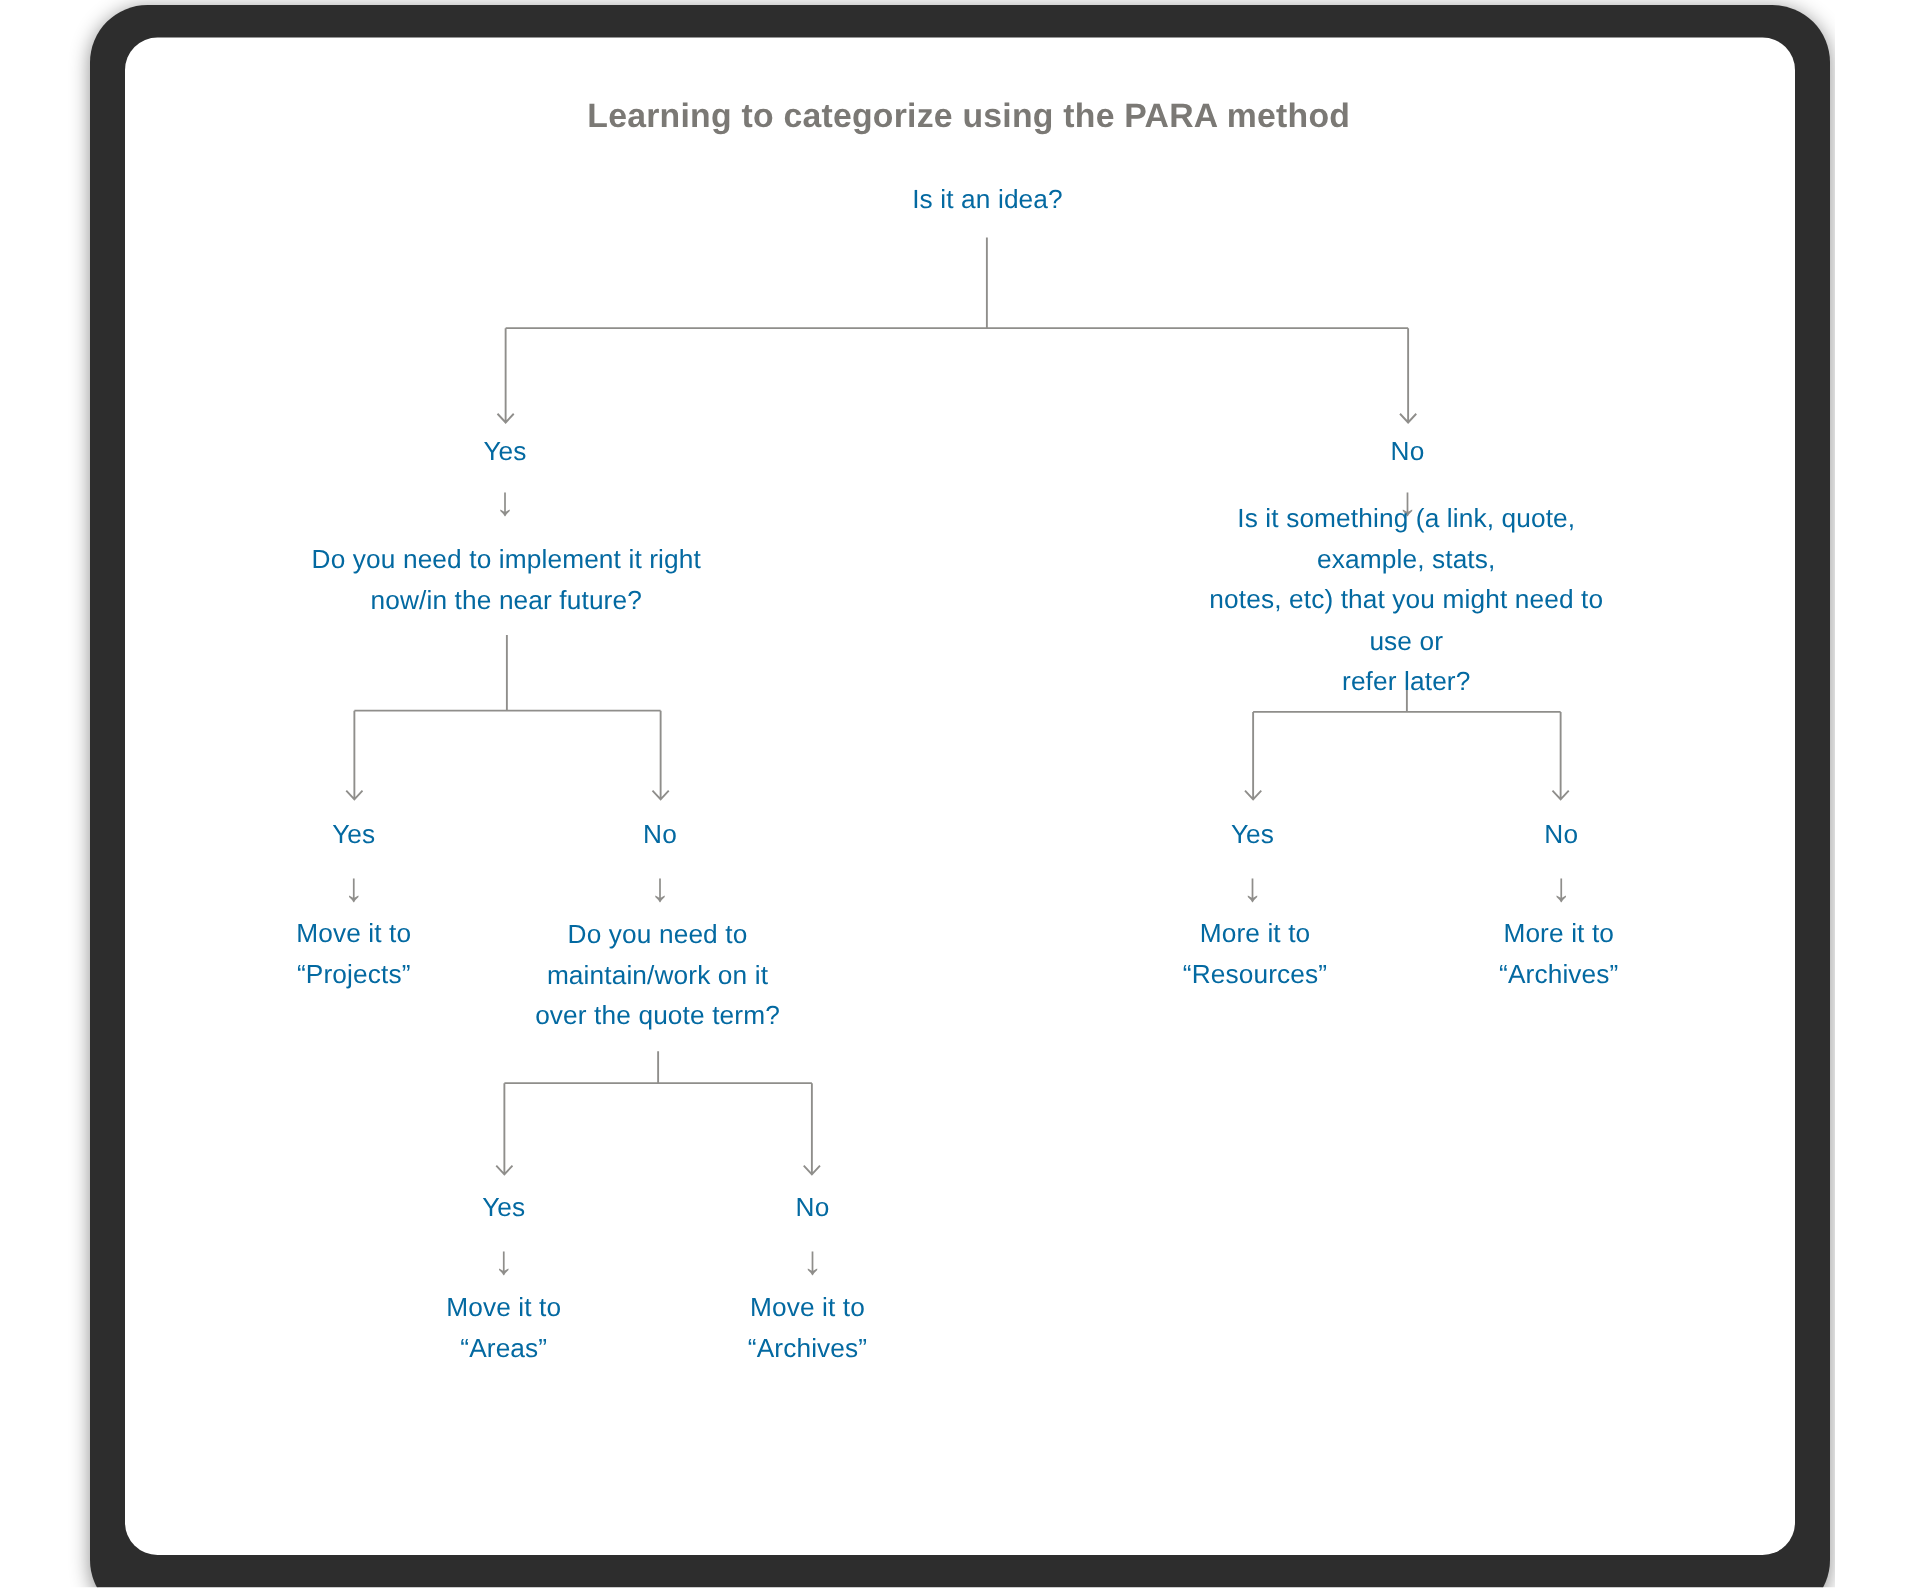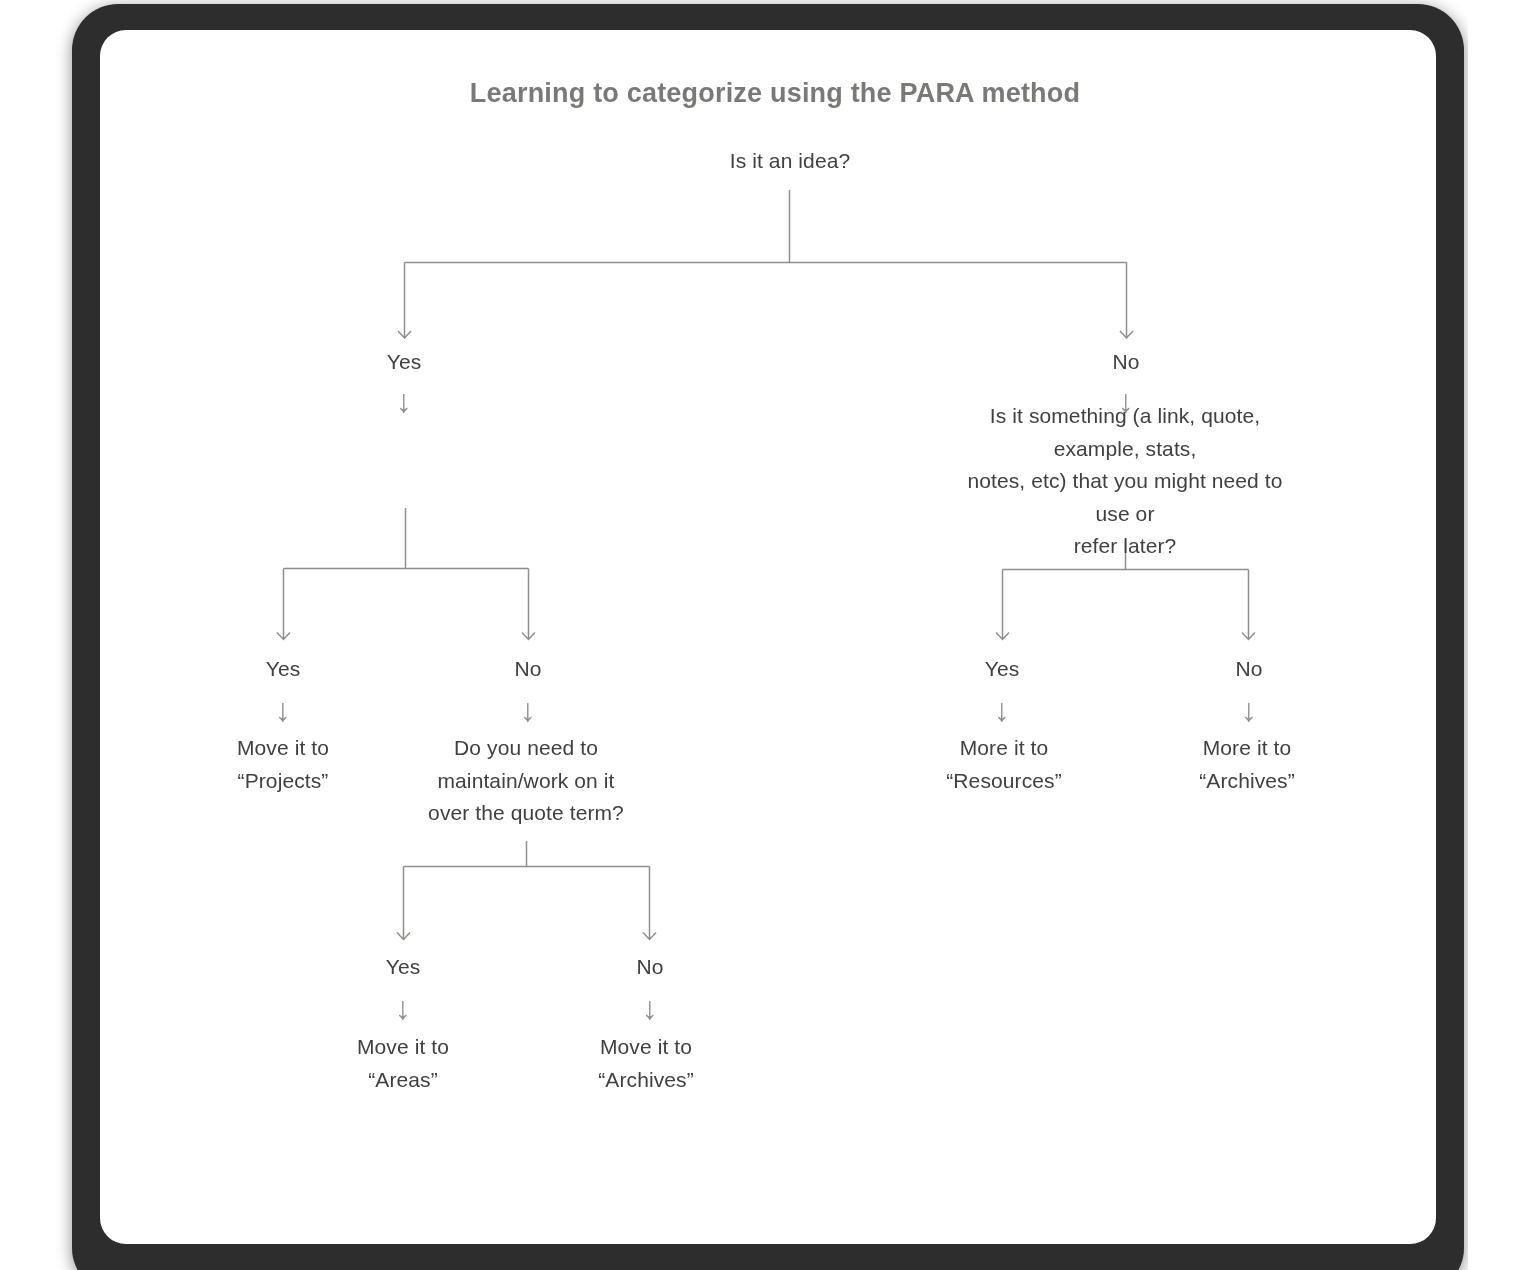--- a/index.html
+++ b/index.html
@@ -53,21 +53,21 @@
     letter-spacing: 0.2px;
     color: #7b7975;
     white-space: nowrap;
   }
 
   .node {
     position: absolute;
     transform: translate(-50%, -50%);
     font-size: 21px;
     line-height: 32.5px;
-    color: #404040;
+    color: #0369a1;
     text-align: center;
     white-space: pre-line;
     letter-spacing: 0.1px;
   }
 
   .glyph {
     position: absolute;
     transform: translate(-50%, -50%);
     font-size: 32px;
     line-height: 1;
@@ -95,20 +95,22 @@
          M996 632.5 L1002.5 639.5 L1009 632.5 M1242 632.5 L1248.5 639.5 L1255 632.5"></path>
   </svg>
 
   <div class="node" style="left:790px; top:161px;">Is it an idea?</div>
 
   <div class="node" style="left:404px; top:362px;">Yes</div>
   <div class="node" style="left:1126px; top:362px;">No</div>
   <span class="glyph" style="left:404px; top:401px;">↓</span>
   <span class="glyph" style="left:1126px; top:401px;">↓</span>
 
+  <div class="node" style="left:405px; top:465px;">Do you need to implement it right
+now/in the near future?</div>
   <div class="node" style="left:1125px; top:481px;">Is it something (a link, quote, example, stats,
 notes, etc) that you might need to use or
 refer later?</div>
 
   <div class="node" style="left:283px; top:669px;">Yes</div>
   <div class="node" style="left:528px; top:669px;">No</div>
   <span class="glyph" style="left:283px; top:710px;">↓</span>
   <span class="glyph" style="left:528px; top:710px;">↓</span>
 
   <div class="node" style="left:1002px; top:669px;">Yes</div>

